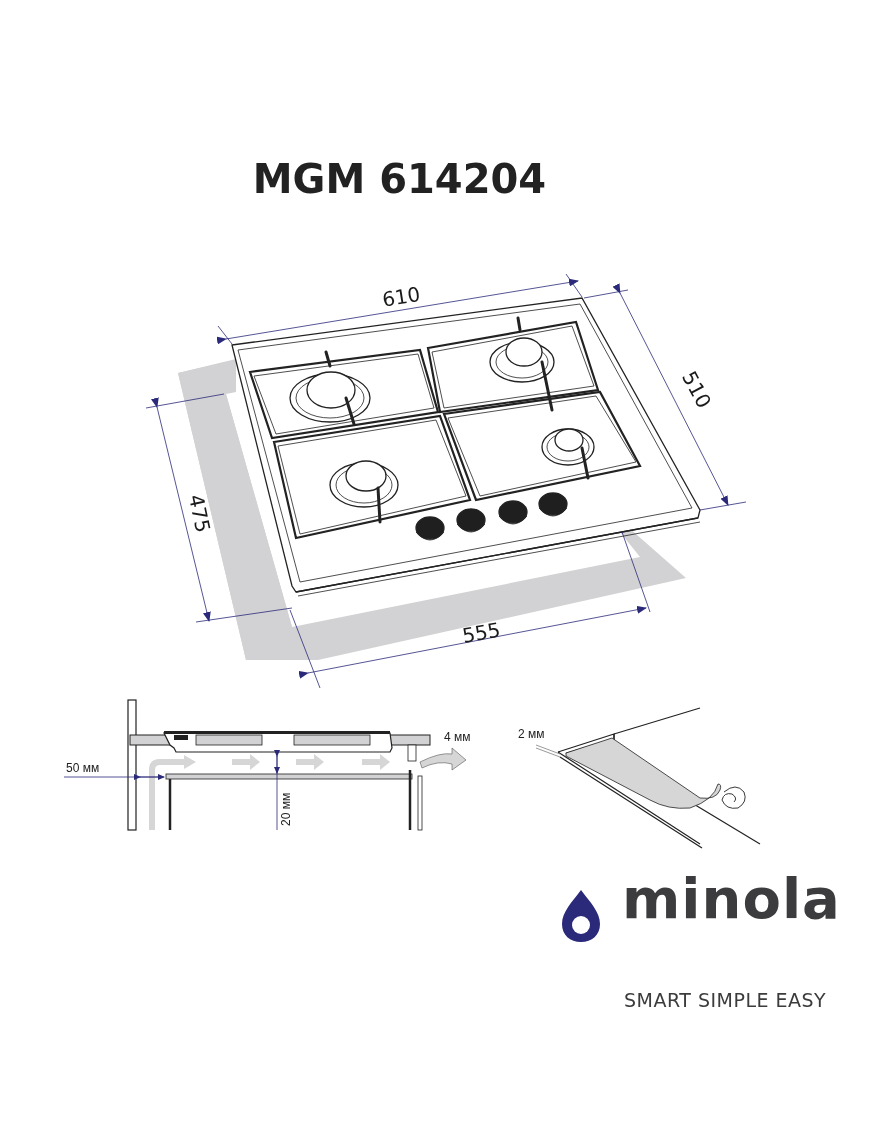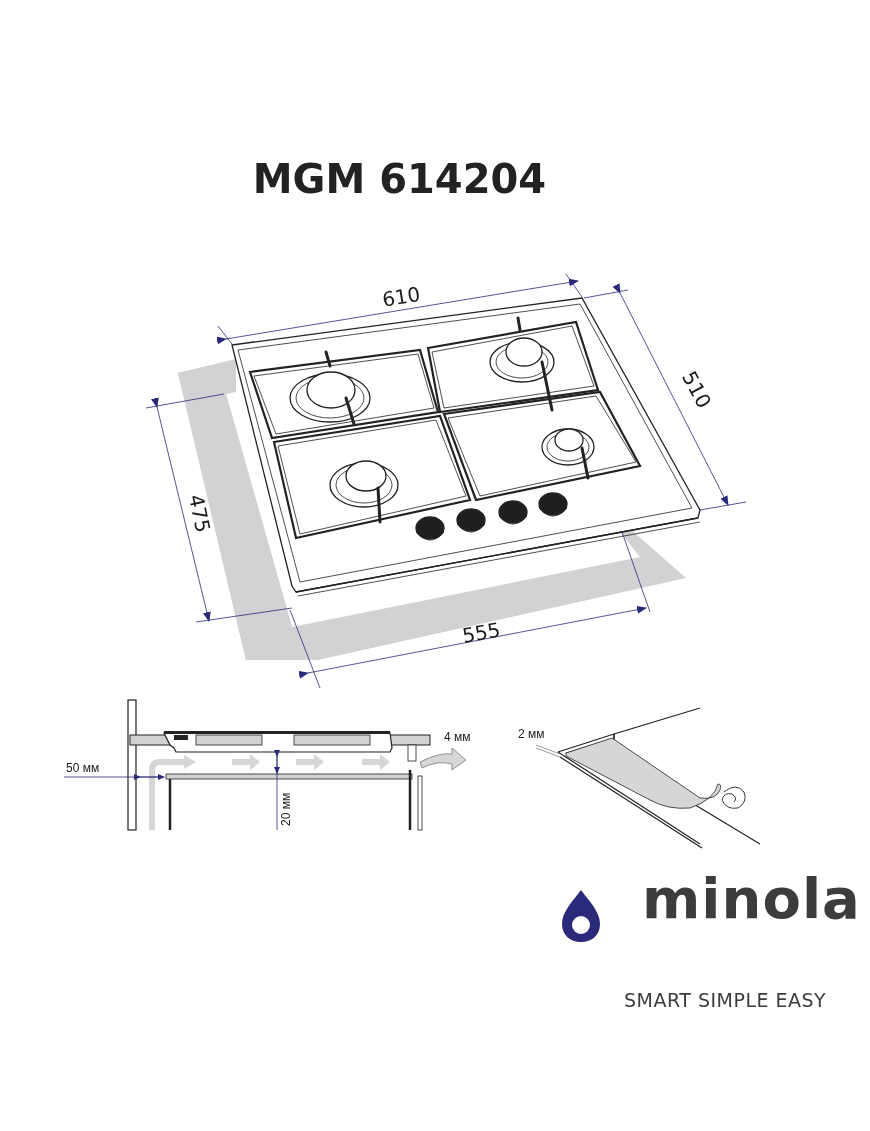--- a/index.html
+++ b/index.html
@@ -2,21 +2,21 @@
 <html><head>
   <meta charset="utf-8">
   <style>
     html, body { margin: 0; padding: 0; background: #ffffff; }
     body { width: 870px; height: 1131px; position: relative; overflow: hidden; font-family: "DejaVu Sans", sans-serif; }
     .title { position: absolute; left: 0; width: 799px; top: 156px; text-align: center; font-family: "DejaVu Sans", sans-serif; font-weight: bold; font-size: 40px; color: #222222; letter-spacing: 0px; }
     svg.main { position: absolute; left: 0; top: 0; }
     .dim { font-family: "DejaVu Sans", sans-serif; font-size: 20px; fill: #1a1a1a; }
     .mm { font-family: "Liberation Sans", sans-serif; font-size: 12px; fill: #222222; }
     .logo { position: absolute; left: 558px; top: 880px; width: 290px; height: 100px; }
-    .logo-word { position: absolute; left: 64px; top: -14px; font-family: "DejaVu Sans", sans-serif; font-size: 56px; font-weight: bold; color: #3c3c3e; letter-spacing: 1px; margin-left: 20px; }
+    .logo-word { position: absolute; left: 64px; top: -14px; font-family: "DejaVu Sans", sans-serif; font-size: 56px; font-weight: bold; color: #3c3c3e; letter-spacing: 1px; }
     .logo-tag { position: absolute; left: 66px; top: 64px; font-family: "DejaVu Sans", sans-serif; font-size: 19px; color: #3c3c3e; letter-spacing: 0.5px; white-space: nowrap; margin-top: 45px; }
     .logo-drop { position: absolute; left: 0; top: 8px; }
   </style>
 </head>
 <body>
 
 <div class="title">MGM 614204</div>
 
 <svg class="main" width="870" height="1131" viewBox="0 0 870 1131">
   <defs>

